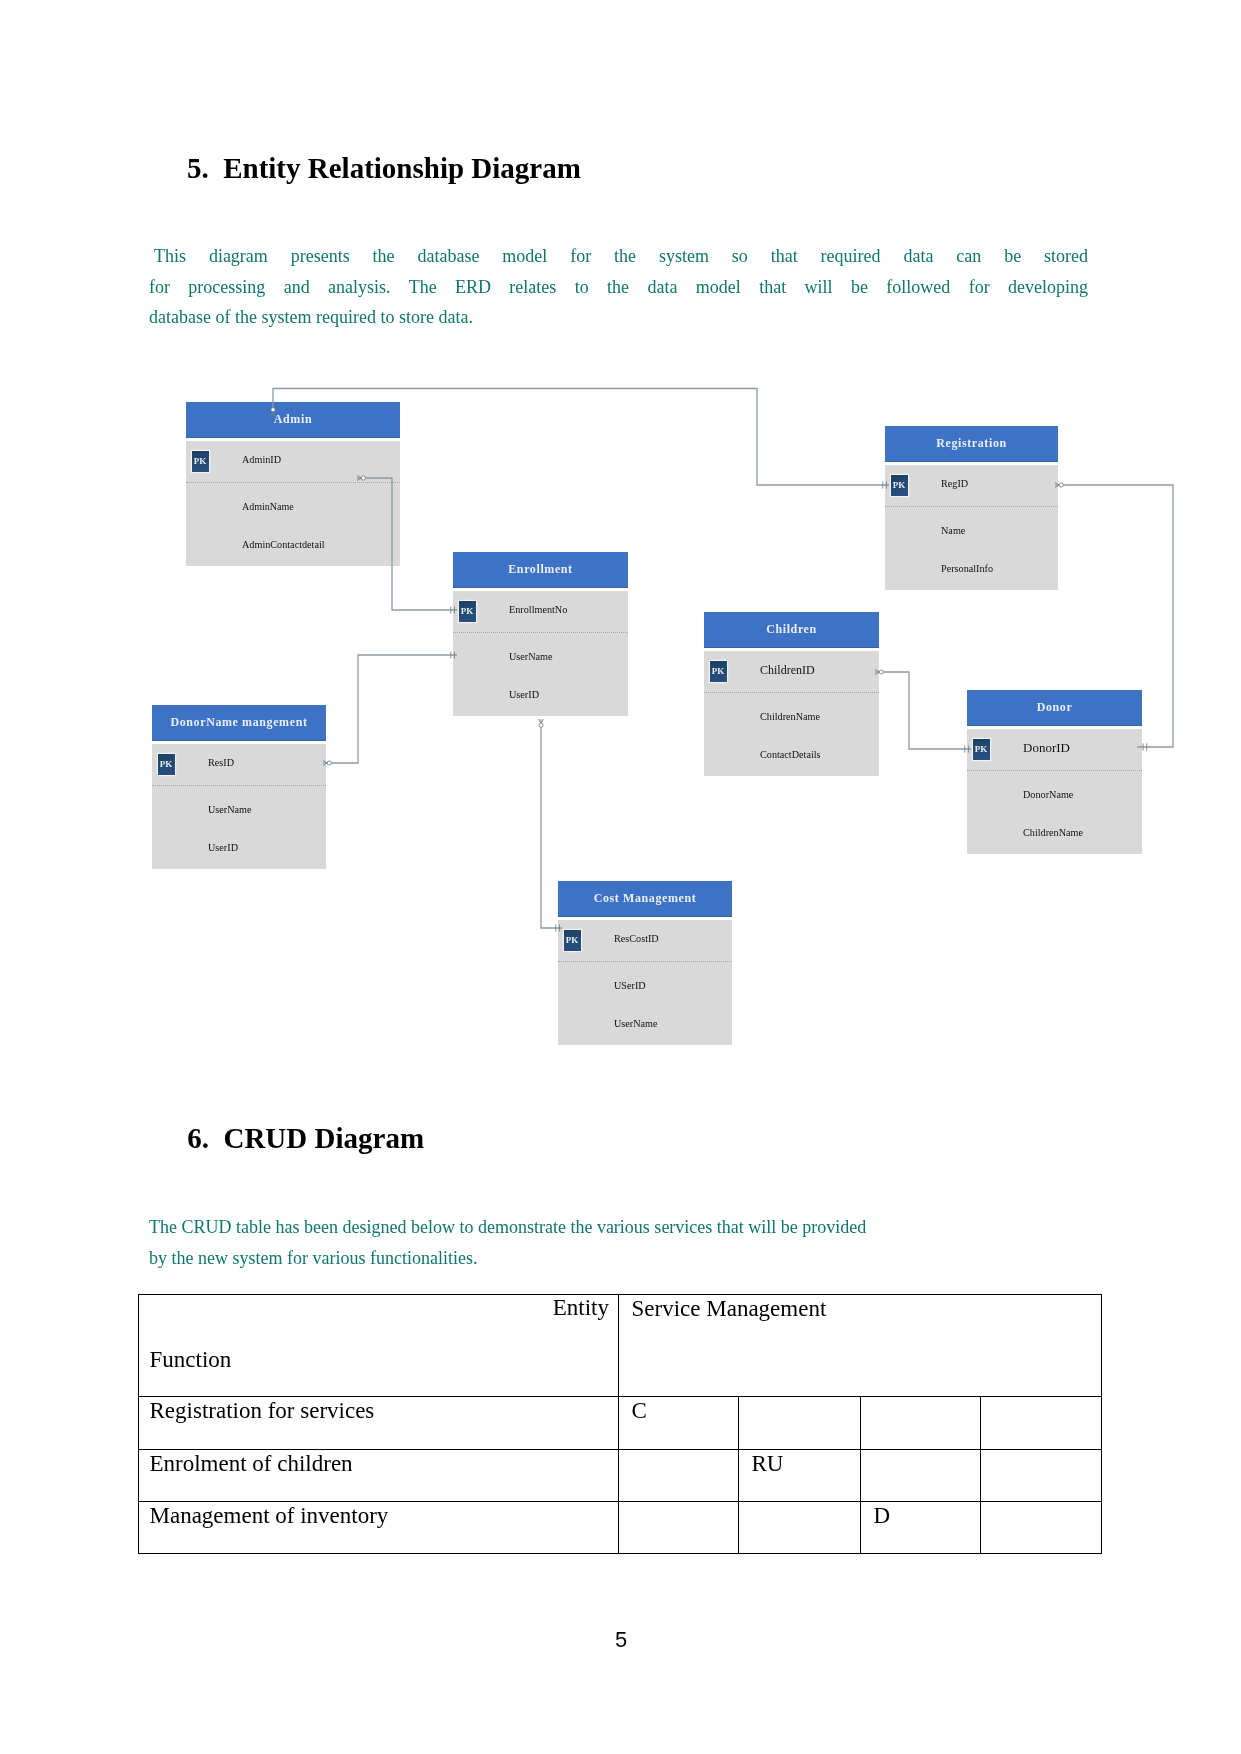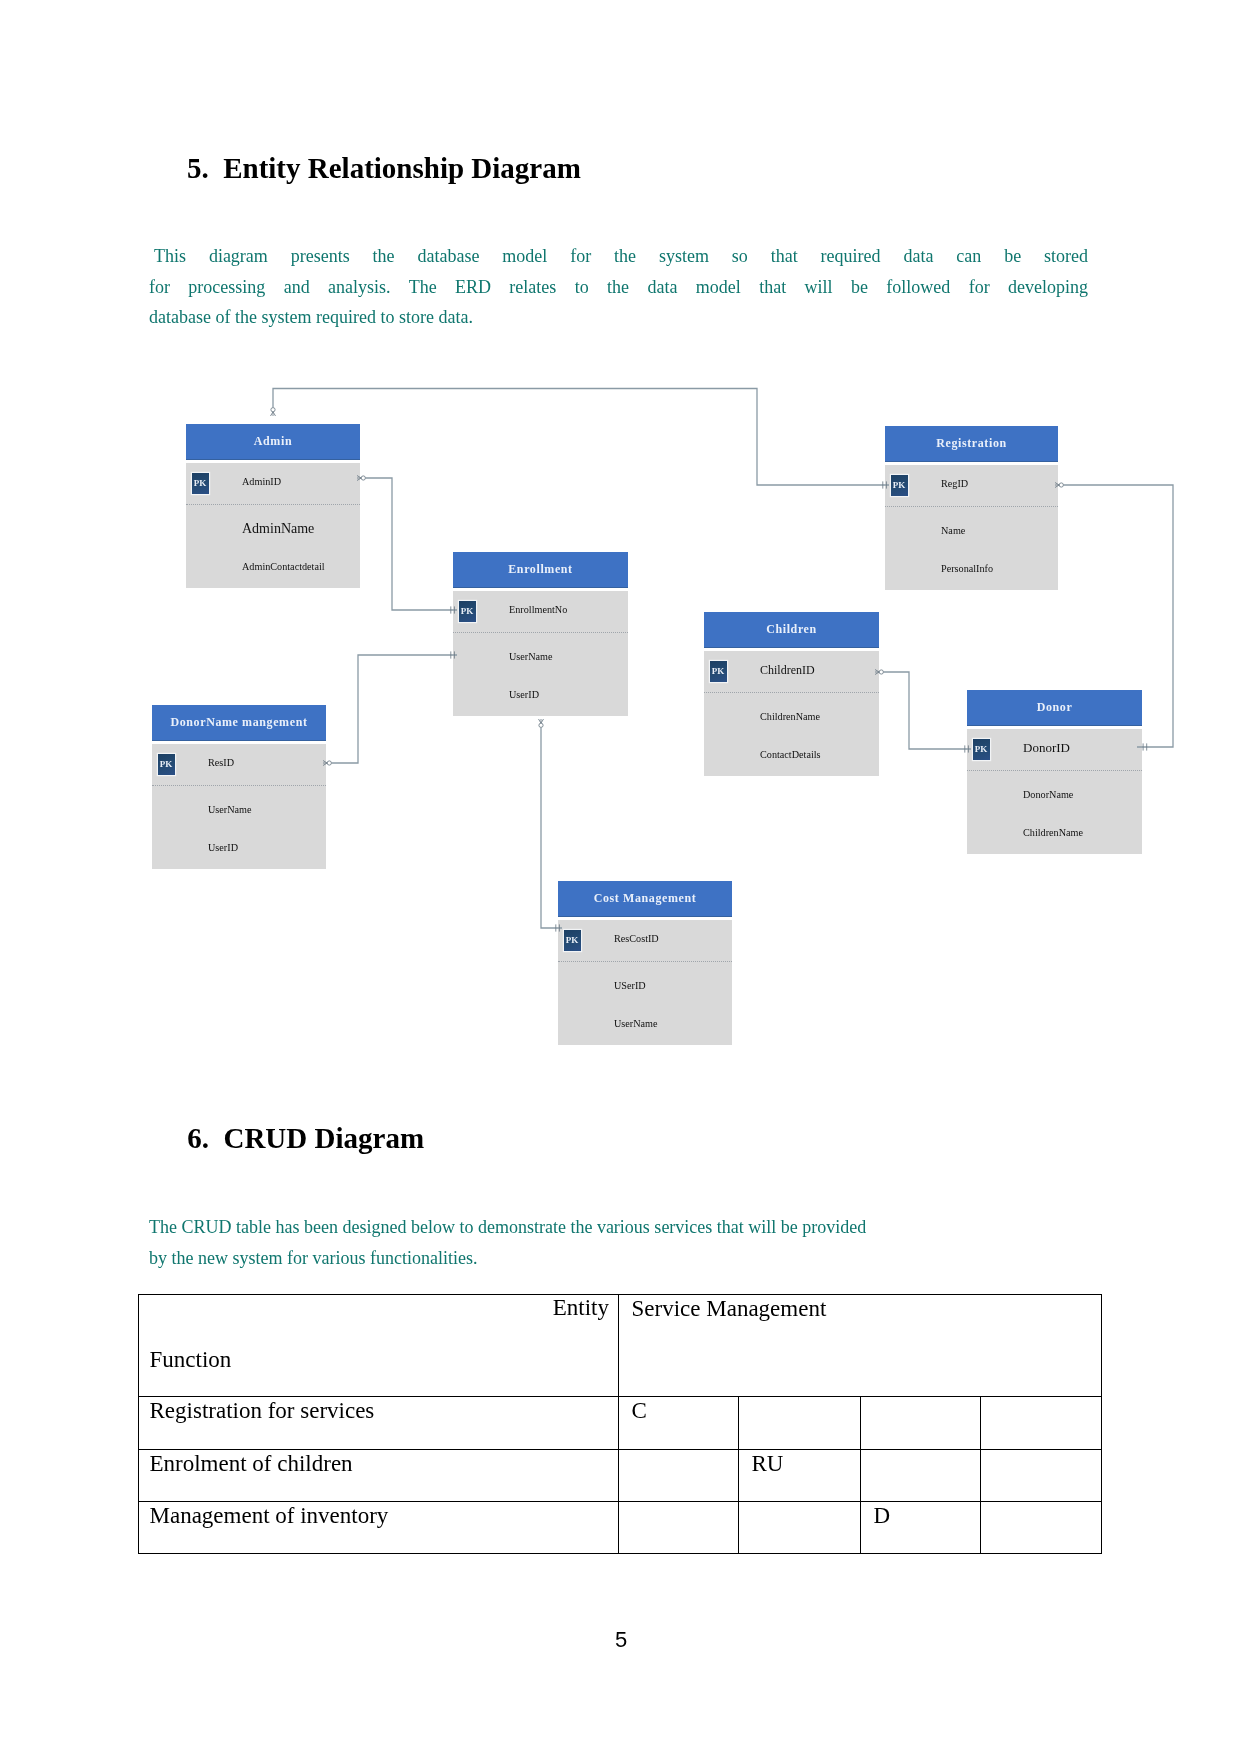--- a/index.html
+++ b/index.html
@@ -114,26 +114,26 @@
         <line x1="1059.2" y1="485" x2="1055" y2="485" stroke="#6e7c87" stroke-width="0.85" stroke-linecap="butt"></line>
         <line x1="1059.2" y1="485" x2="1055" y2="487.5" stroke="#6e7c87" stroke-width="0.85" stroke-linecap="butt"></line>
         <circle cx="1061.3" cy="485" r="2.1" fill="#ffffff" stroke="#6e7c87" stroke-width="0.85"></circle>
       </g>
       <g>
         <line x1="1146.7" y1="743.4" x2="1146.7" y2="750.6" stroke="#6e7c87" stroke-width="0.85"></line>
         <line x1="1143.1" y1="743.4" x2="1143.1" y2="750.6" stroke="#6e7c87" stroke-width="0.85"></line>
       </g>
     </svg>
   <div id="erd">
-      <div class="ent" style="left: 186px; top: 424px; width: 174px; height: 164px;">
+      <div class="ent" style="left: 186px; top: 402px; width: 174px; height: 164px; padding-left: 40px;">
         <div class="hdr" style="height: 35.5px; line-height: 35.5px; font-size: 12px;">Admin</div>
         <div class="body" style="top: 38.5px; height: 125.5px;"></div>
         <div class="pk" style="left: 5.5px; top: 48.5px; width: 17px; height: 21px; font-size: 9px; line-height: 20px;">PK</div>
         <div class="attr" style="left: 56px; top: 50.5px; font-size: 10.2px; line-height: 14px;">AdminID</div>
-        <div class="attr" style="left: 56px; top: 98px; font-size: 14px; line-height: 14px;">AdminName</div>
+        <div class="attr" style="left: 56px; top: 98px; font-size: 10px; line-height: 14px;">AdminName</div>
         <div class="attr" style="left: 56px; top: 136px; font-size: 10.2px; line-height: 14px;">AdminContactdetail</div>
         <div class="sep" style="left: 0px; right: 0px; top: 79.5px;"></div>
       </div>
       <div class="ent" style="left: 453px; top: 552px; width: 175px; height: 164px; border-radius: 28px;">
         <div class="hdr" style="height: 35.5px; line-height: 35.5px; font-size: 12px;">Enrollment</div>
         <div class="body" style="top: 38.5px; height: 125.5px;"></div>
         <div class="pk" style="left: 5.5px; top: 48.5px; width: 17px; height: 21px; font-size: 9px; line-height: 20px;">PK</div>
         <div class="attr" style="left: 56px; top: 50.5px; font-size: 10.2px; line-height: 14px;">EnrollmentNo</div>
         <div class="attr" style="left: 56px; top: 98px; font-size: 10.2px; line-height: 14px;">UserName</div>
         <div class="attr" style="left: 56px; top: 136px; font-size: 10.2px; line-height: 14px;">UserID</div>

